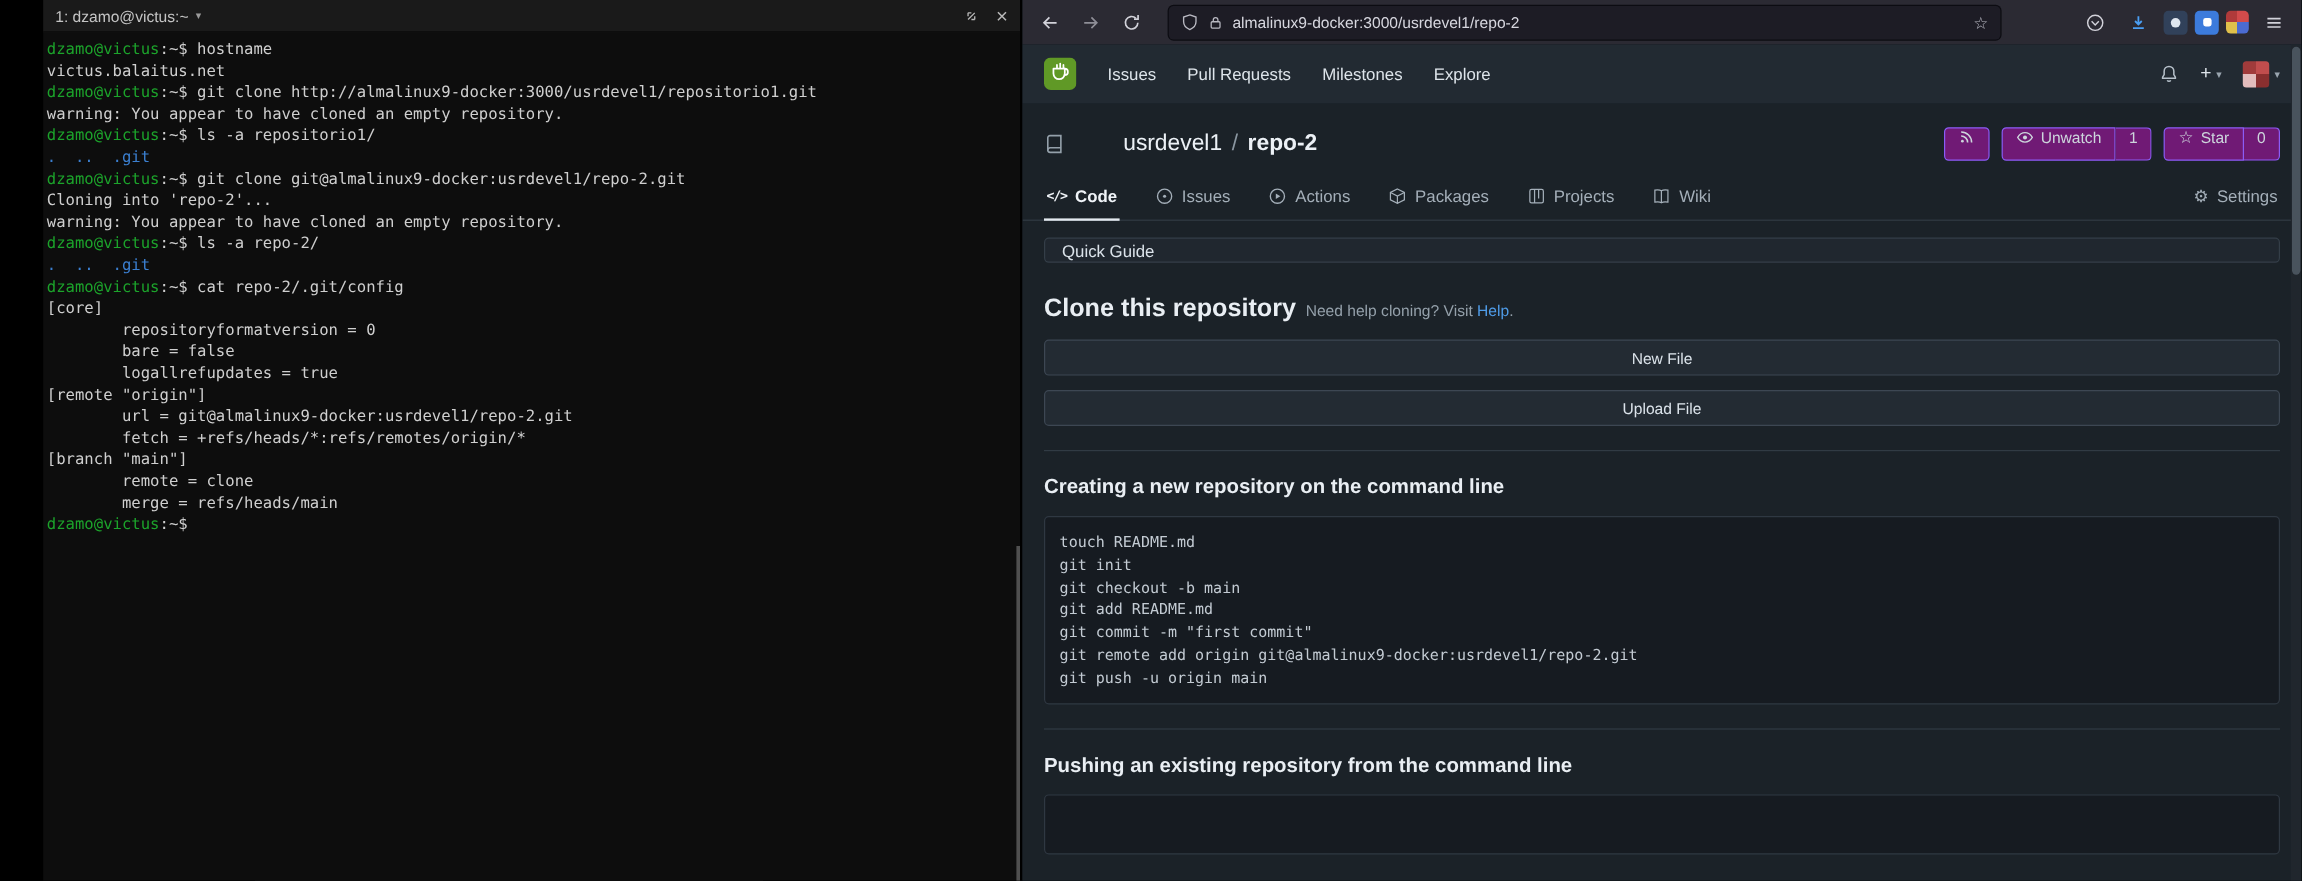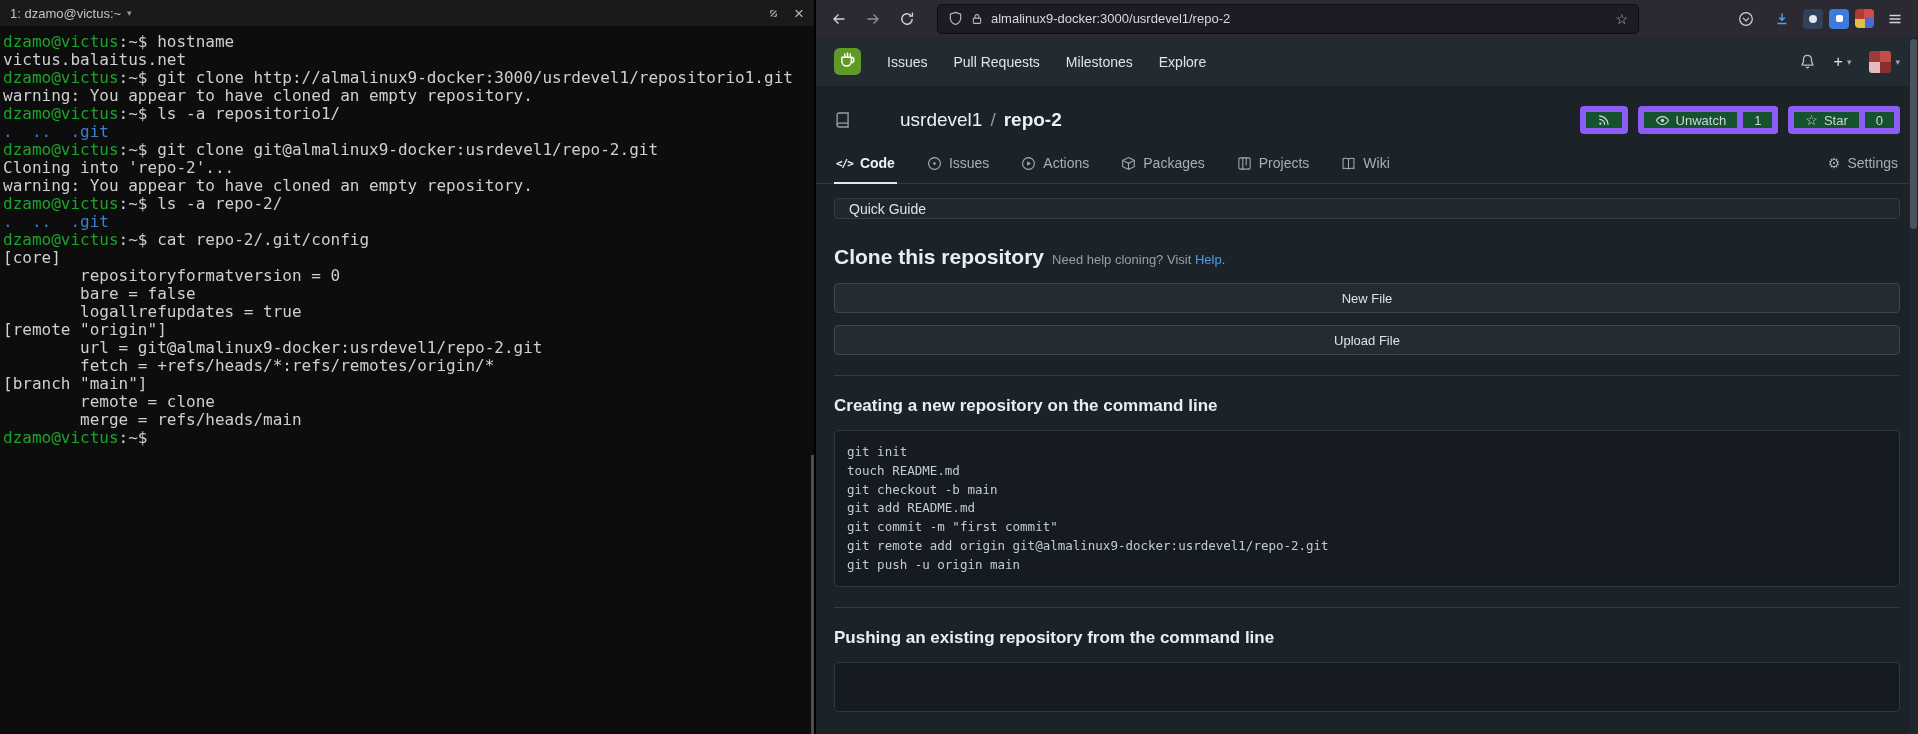--- a/index.html
+++ b/index.html
@@ -1,27 +1,27 @@
 <!DOCTYPE html>
 <html><head>
 <meta charset="utf-8">
 <style>
   * { box-sizing: border-box; margin: 0; padding: 0; }
   html,body { width: 1918px; height: 734px; overflow: hidden; background:#000; }
   body { font-family: "Liberation Sans", sans-serif; }
   .screen { display:flex; width:1918px; height:734px; }
 
   
-  .terminal { width:814px; height:734px; display:flex; flex-direction:column; background:#0d0d0d; position:relative; flex:none; }
+  .terminal { width:814px; height:734px; display:flex; flex-direction:column; background:#0d0d0d; position:relative; flex:none;margin-left:36px; }
   .term-titlebar { height:27px; background:#1a1a1a; border-bottom:1px solid #0a0a0a; display:flex; align-items:center; padding:0 10px; gap:6px; color:#c4c4c4; font-size:13px; flex:none; }
   .term-caret { font-size:9px; color:#9a9a9a; }
   .term-controls { margin-left:auto; display:flex; align-items:center; gap:14px; color:#b9b9b9; }
   .term-btn { display:flex; align-items:center; justify-content:center; cursor:pointer; }
   .term-btn.close { font-size:17px; line-height:1; }
-  .term-body { flex:1; padding:6px 3px 0 3px; font-family:"DejaVu Sans Mono", monospace; font-size:16px; line-height:18px; color:#cfcfcf; overflow:hidden; }
+  .term-body { flex:1; padding:6px 3px 0 3px; font-family:"DejaVu Sans Mono", monospace; font-size:13px; line-height:18px; color:#cfcfcf; overflow:hidden; }
   .term-line { white-space:pre; }
   .tg { color:#1ca32b; }
   .tb { color:#3b7fd0; }
   .term-scroll-thumb { position:absolute; right:0; top:455px; bottom:0; width:3px; background:#4f4f4f; }
 
   
   .browser { flex:1; height:734px; display:flex; flex-direction:column; border-left:2px solid #000; position:relative; overflow:hidden; background:#1b2228; }
   .toolbar { height:37px; background:#2b2a33; display:flex; align-items:center; padding:0 8px; gap:4px; flex:none; }
   .tb-icon { width:30px; height:28px; display:flex; align-items:center; justify-content:center; color:#d2d2da; border-radius:4px; cursor:pointer; flex:none; }
   .tb-icon.dim { color:#8e8e97; }
@@ -49,21 +49,21 @@
   .g-avatar-wrap { display:flex; align-items:center; gap:4px; cursor:pointer; }
   .g-avatar { width:22px; height:22px; border-radius:3px; display:inline-block;
     background: conic-gradient(#c14d4d 0 25%, #8a2f2f 0 50%, #e3bcbc 0 75%, #a13b3b 0); }
 
   .repo-header { display:flex; align-items:center; gap:8px; padding:20px 18px 0; font-size:19px; flex:none; }
   .repo-icon { color:#94a0aa; display:flex; }
   .repo-owner { color:#ecf1f6; cursor:pointer; text-decoration:none;margin-left:40px; }
   .repo-sep { color:#8b97a1; }
   .repo-name { color:#ecf1f6; font-weight:700; cursor:pointer; text-decoration:none;text-align:center; }
   .repo-actions { margin-left:auto; display:flex; align-items:center; gap:10px; }
-  .g-btn { height:28px; display:flex; align-items:center; gap:6px; padding:0 11px; background:#14532d; border:6px solid #8b5cf6; color:#cdd5dc; font-size:13px; border-radius:4px; cursor:pointer; font-family:inherit; }
+  .g-btn { height:28px; display:flex; gap:6px; padding:0 11px; background:#701a75; border:1px solid #8b5cf6; color:#cdd5dc; font-size:13px; border-radius:4px; cursor:pointer; font-family:inherit; }
   .g-btn svg { flex:none; }
   .btn-group { display:flex; }
   .btn-group .g-btn:first-child { border-radius:4px 0 0 4px; }
   .btn-group .count { border-left:none; border-radius:0 4px 4px 0; }
   .star-glyph { font-size:14px; line-height:1; }
 
   .tabs { display:flex; align-items:stretch; gap:28px; padding:0 18px; border-bottom:1px solid #313b44; margin-top:10px; flex:none; }
   .tab { display:flex; align-items:center; gap:7px; padding:11px 2px; font-size:14px; color:#a4afb9; border-bottom:2px solid transparent; margin-bottom:-1px; cursor:pointer; text-decoration:none; }
   .tab.active { color:#f0f4f8; border-bottom-color:#e3e9ef; font-weight:700; }
   .tab.settings { margin-left:auto; }
@@ -337,22 +337,22 @@
         </div>
 
         <button class="wide-btn">New File</button>
         <button class="wide-btn">Upload File</button>
 
 
         <hr class="divider">
 
         <h3 class="section-h">Creating a new repository on the command line</h3>
         <div class="code-block">
+            <div class="code-line">touch README.md</div>
             <div class="code-line">git init</div>
-            <div class="code-line">touch README.md</div>
             <div class="code-line">git checkout -b main</div>
             <div class="code-line">git add README.md</div>
             <div class="code-line">git commit -m "first commit"</div>
             <div class="code-line">git remote add origin git@almalinux9-docker:usrdevel1/repo-2.git</div>
             <div class="code-line">git push -u origin main</div>
           </div>
 
         <hr class="divider">
 
         <h3 class="section-h">Pushing an existing repository from the command line</h3>

